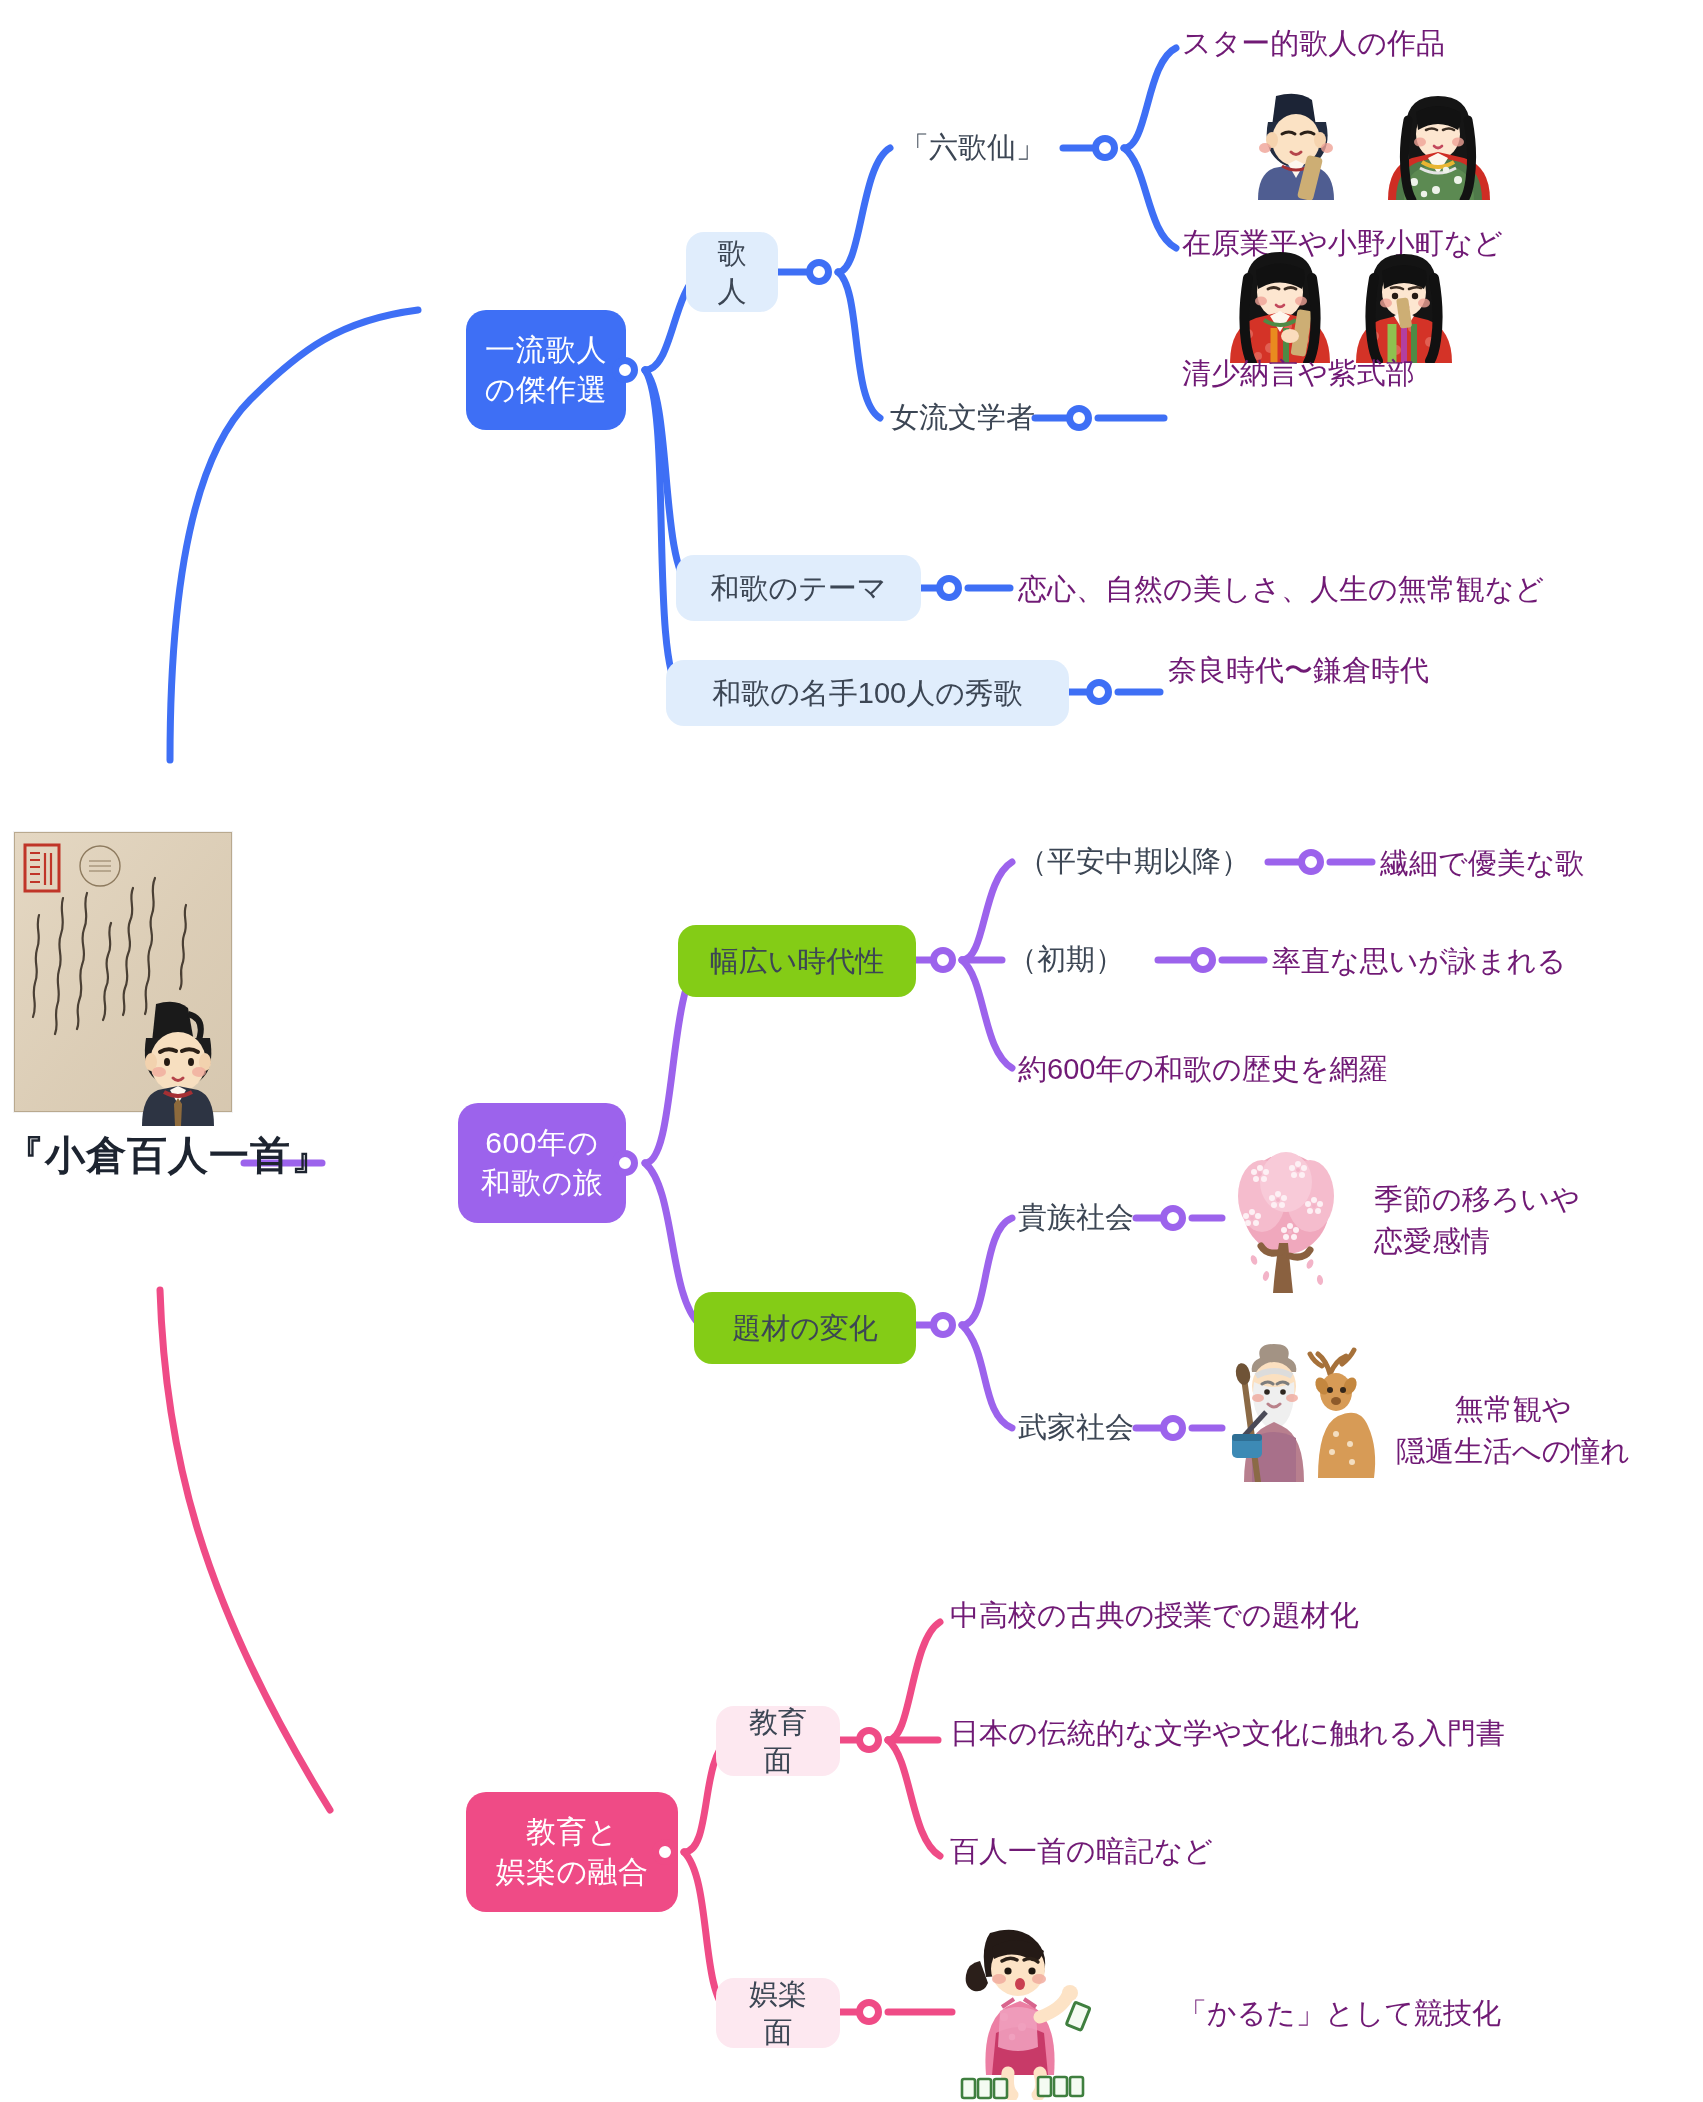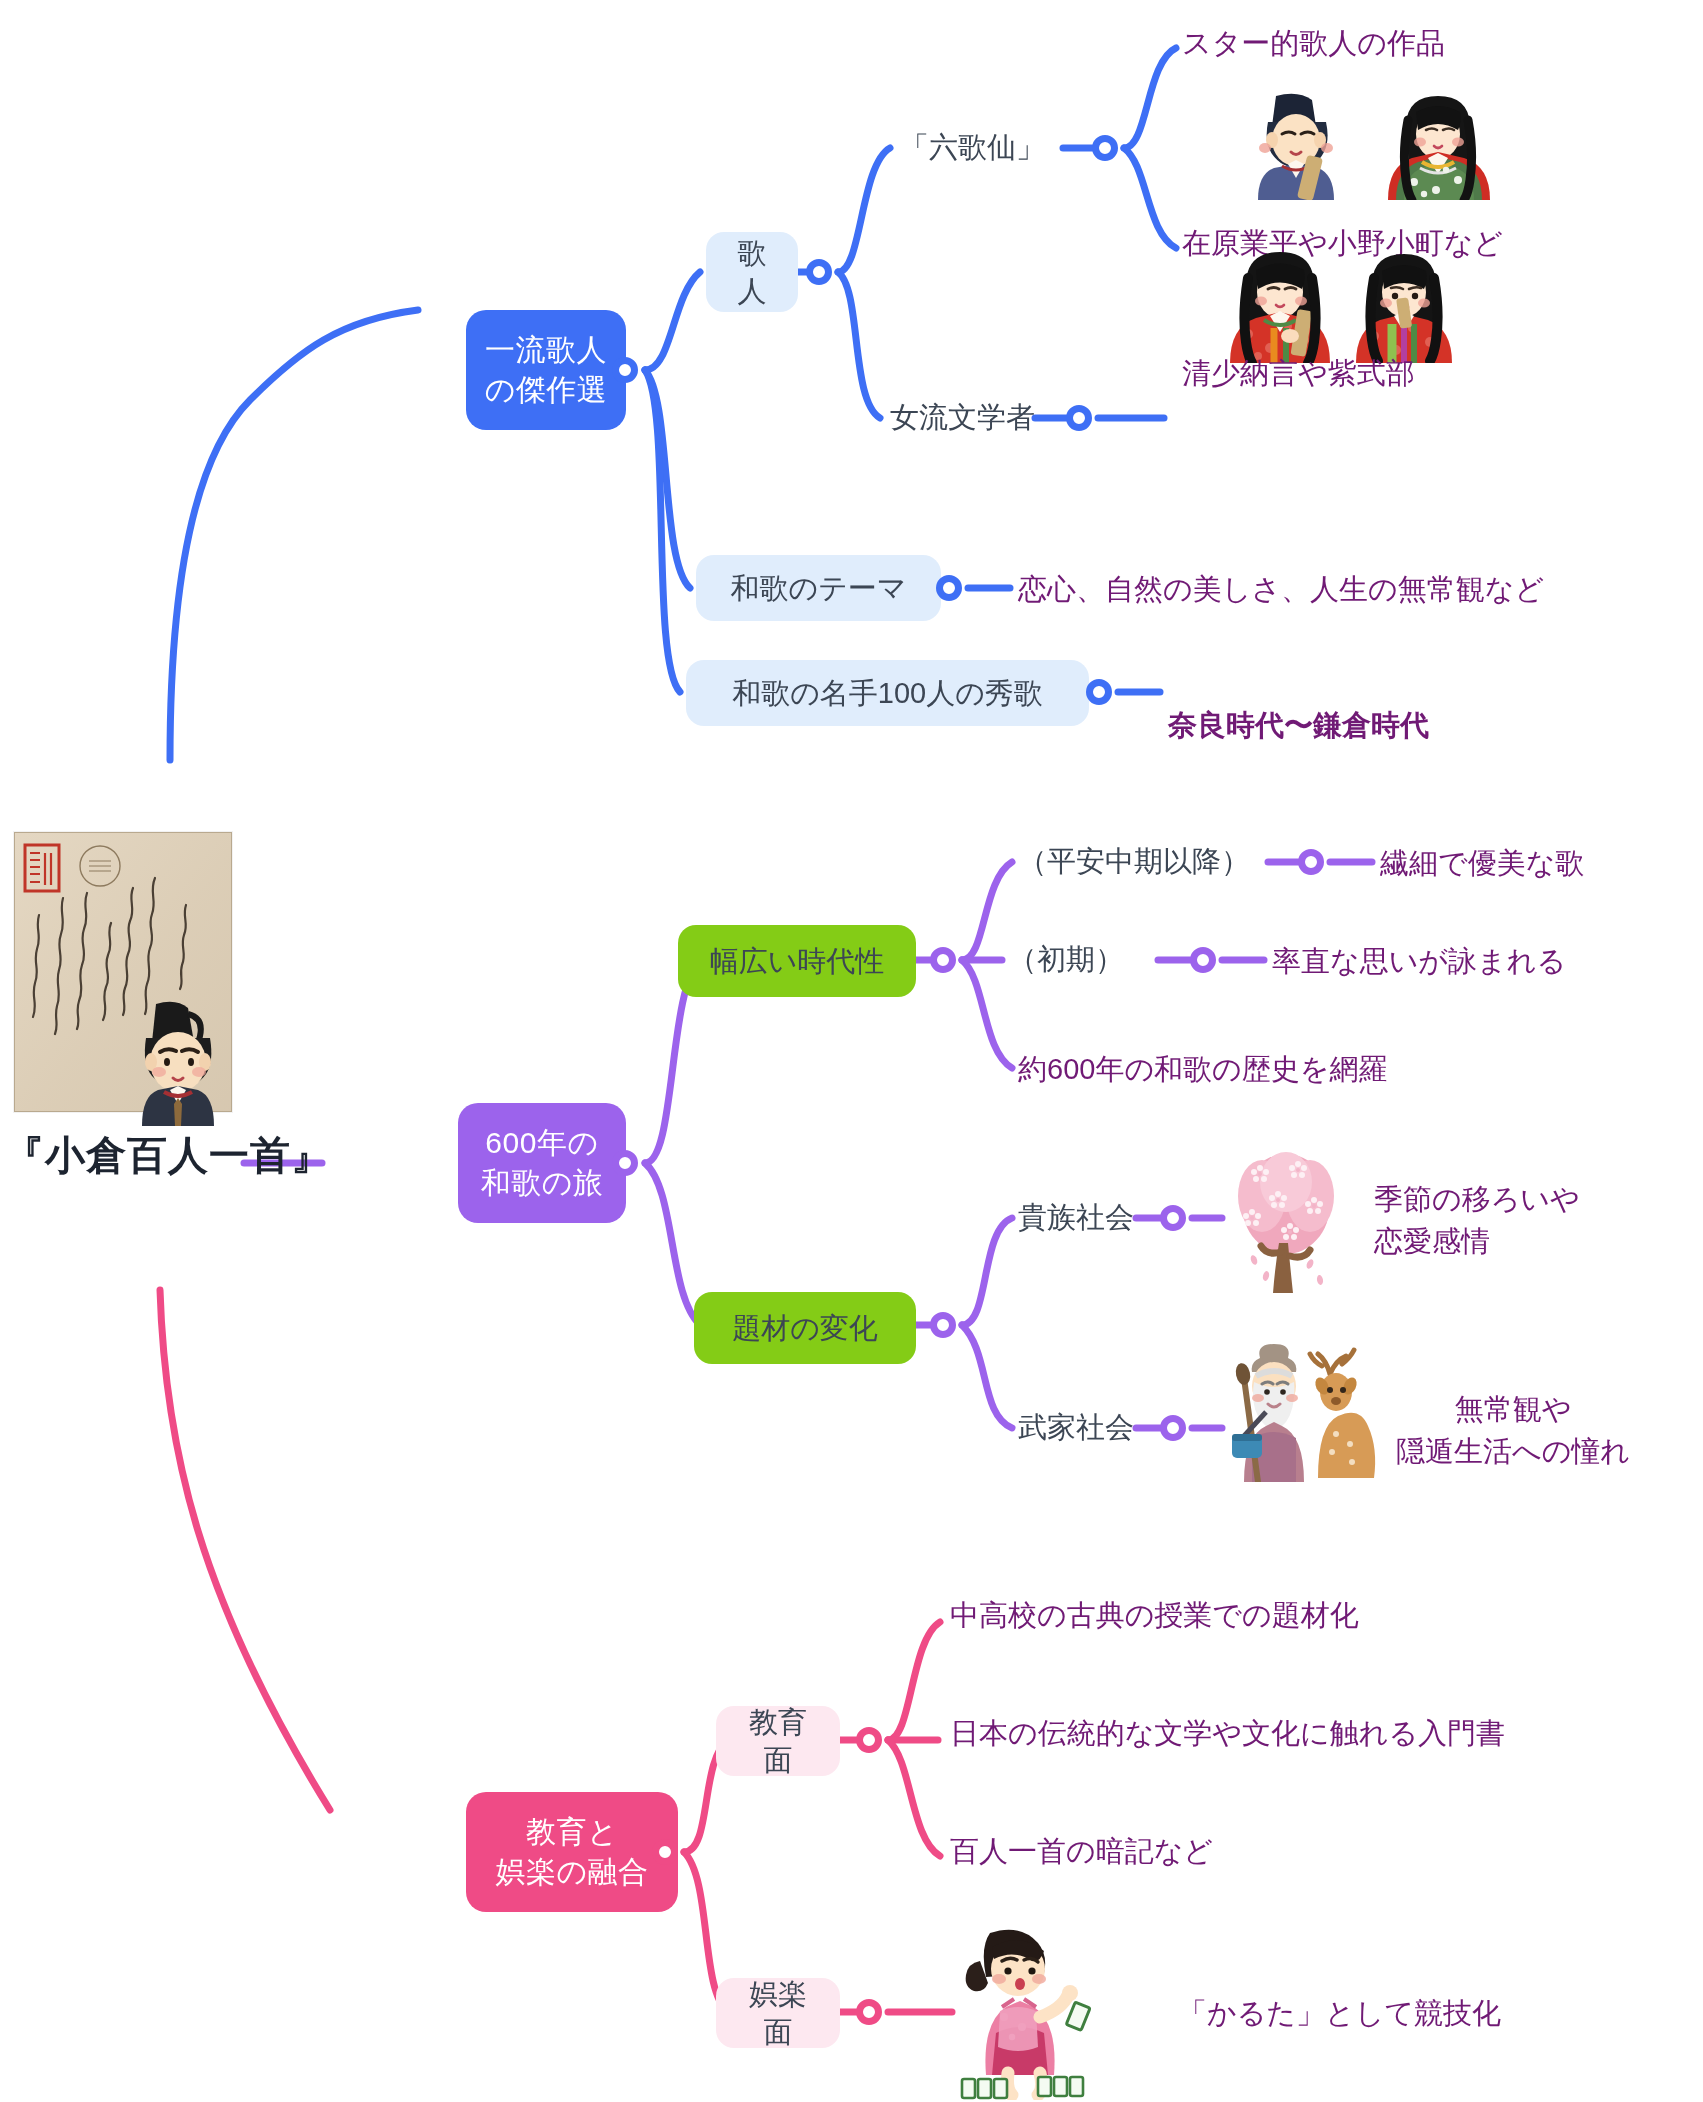--- a/index.html
+++ b/index.html
@@ -65,21 +65,21 @@
   .root-title{
     position:absolute;
     font-size:40px;
     font-weight:700;
     color:#1d2430;
     letter-spacing:1px;
   }
 
   
   .c-blue-main{background:#3e6ff5;}
-  .c-blue-sub{background:#e0edfc;margin-left:20px;}
+  .c-blue-sub{background:#e0edfc;}
   .c-purple-main{background:#9c63ec;}
   .c-purple-sub{background:#84cc16;}
   .c-pink-main{background:#ef4b86;}
   .c-pink-sub{background:#fde8f0;}
 
   
   .dot{
     position:absolute;
     width:26px;height:26px;
     border-radius:50%;
@@ -400,21 +400,21 @@
   <div class="node sub-node c-blue-sub" style="left:676px; top:555px; width:245px; height:66px;">和歌のテーマ</div>
 
   <div class="dot blue" style="left:936px; top:575px;"></div>
 
   <div class="leaf-text" style="left:1018px; top:568px;">恋心、自然の美しさ、人生の無常観など</div>
 
   <div class="node sub-node c-blue-sub" style="left:666px; top:660px; width:403px; height:66px;">和歌の名手100人の秀歌</div>
 
   <div class="dot blue" style="left:1086px; top:679px;"></div>
 
-  <div class="leaf-text" style="left:1168px; top:704px;font-weight:bold;">奈良時代〜鎌倉時代</div>
+  <div class="leaf-text" style="left:1168px; top:649px;">奈良時代〜鎌倉時代</div>
 
   <div class="node main-node c-purple-main" style="left:410px; top:1103px; width:168px; height:120px;">600年の
 和歌の旅</div>
 
   <div class="dot purple" style="left:612px; top:1150px;"></div>
 
   <div class="node sub-node c-purple-sub" style="left:678px; top:925px; width:238px; height:72px;">幅広い時代性</div>
 
   <div class="dot purple" style="left:930px; top:947px;"></div>
 

